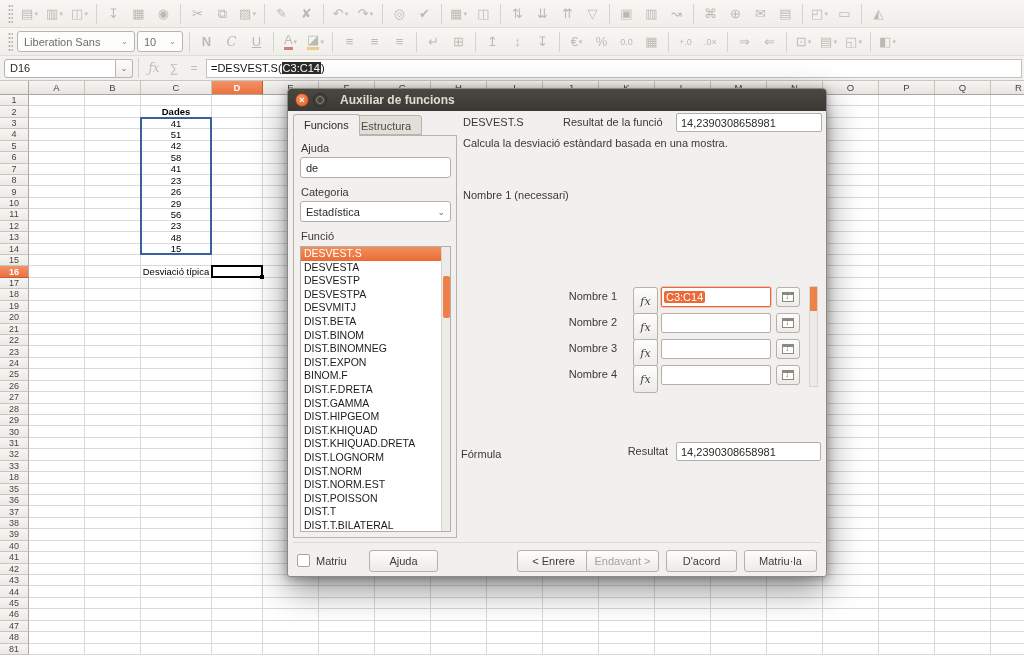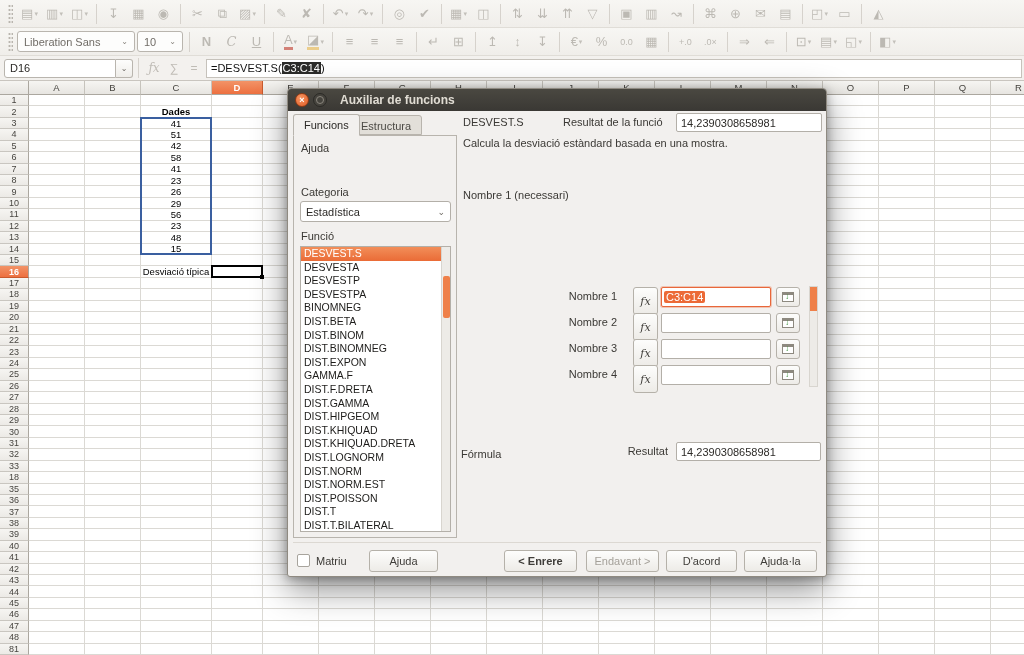--- a/index.html
+++ b/index.html
@@ -1422,38 +1422,39 @@
     <div id="dlg-close">×</div>
     <div id="dlg-restore"></div>
     <div id="dlg-title">Auxiliar de funcions</div>
   </div>
 
   <div class="tab" id="tab-funcions">Funcions</div>
   <div class="tab" id="tab-estructura">Estructura</div>
 
   <div id="left-frame">
     <div class="lf-label" style="top:6px;">Ajuda</div>
+    <div class="lf-input" style="top:21px;">de</div>
     <div class="lf-label" style="top:50px;">Categoria</div>
     <div class="lf-input" id="category-select" style="top:65px;">
       <span>Estadística</span>
       <span class="chev">⌄</span>
     </div>
     <div class="lf-label" style="top:94px;">Funció</div>
     <div id="function-list">
       <div id="fn-items">
           <div class="fn-item sel">DESVEST.S</div>
           <div class="fn-item">DESVESTA</div>
           <div class="fn-item">DESVESTP</div>
           <div class="fn-item">DESVESTPA</div>
-          <div class="fn-item">BINOMNEG</div>
+          <div class="fn-item">DESVMITJ</div>
           <div class="fn-item">DIST.BETA</div>
           <div class="fn-item">DIST.BINOM</div>
           <div class="fn-item">DIST.BINOMNEG</div>
           <div class="fn-item">DIST.EXPON</div>
-          <div class="fn-item">GAMMA.F</div>
+          <div class="fn-item">BINOM.F</div>
           <div class="fn-item">DIST.F.DRETA</div>
           <div class="fn-item">DIST.GAMMA</div>
           <div class="fn-item">DIST.HIPGEOM</div>
           <div class="fn-item">DIST.KHIQUAD</div>
           <div class="fn-item">DIST.KHIQUAD.DRETA</div>
           <div class="fn-item">DIST.LOGNORM</div>
           <div class="fn-item">DIST.NORM</div>
           <div class="fn-item">DIST.NORM.EST</div>
           <div class="fn-item">DIST.POISSON</div>
           <div class="fn-item">DIST.T</div>
@@ -1513,17 +1514,17 @@
 
   <div class="r-label" style="left:173px; top:359px;">Fórmula</div>
   <div class="r-label" style="left:300px; top:356px; width:80px; text-align:right;">Resultat</div>
   <div class="r-field" style="left:388px; top:353px; width:145px;">14,2390308658981</div>
 
 
   <div id="dlg-sep"></div>
   <div id="chk-matriu"></div>
   <div id="lbl-matriu">Matriu</div>
   <div class="btn dlg-btn" style="left:81px; width:69px;">Ajuda</div>
-  <div class="btn dlg-btn" style="left:216px; width:73px;font-weight:bold;">&lt; Enrere</div>
+  <div class="btn dlg-btn" style="left:229px; width:73px;">&lt; Enrere</div>
   <div class="btn dlg-btn disabled" style="left:298px; width:73px;">Endavant &gt;</div>
   <div class="btn dlg-btn" style="left:378px; width:71px;">D'acord</div>
-  <div class="btn dlg-btn" style="left:456px; width:73px;">Ajuda·la</div>
+  <div class="btn dlg-btn" style="left:456px; width:73px;">Matriu·la</div>
 </div>
 
 </body></html>

